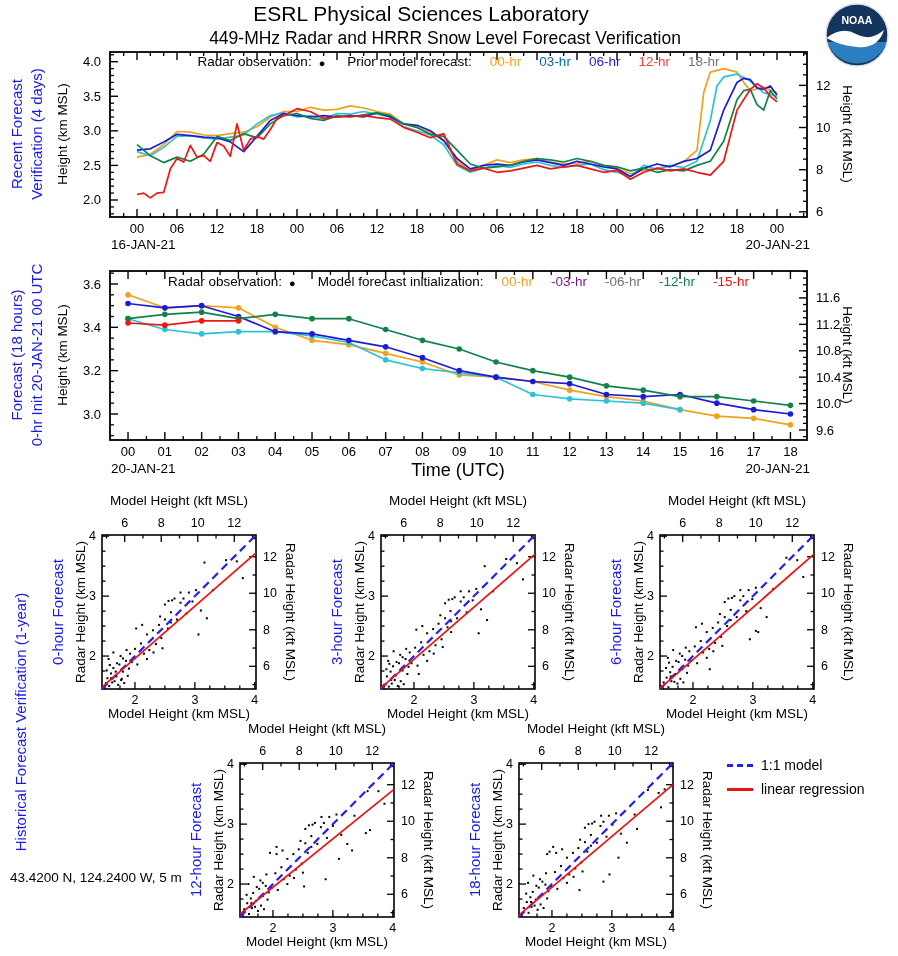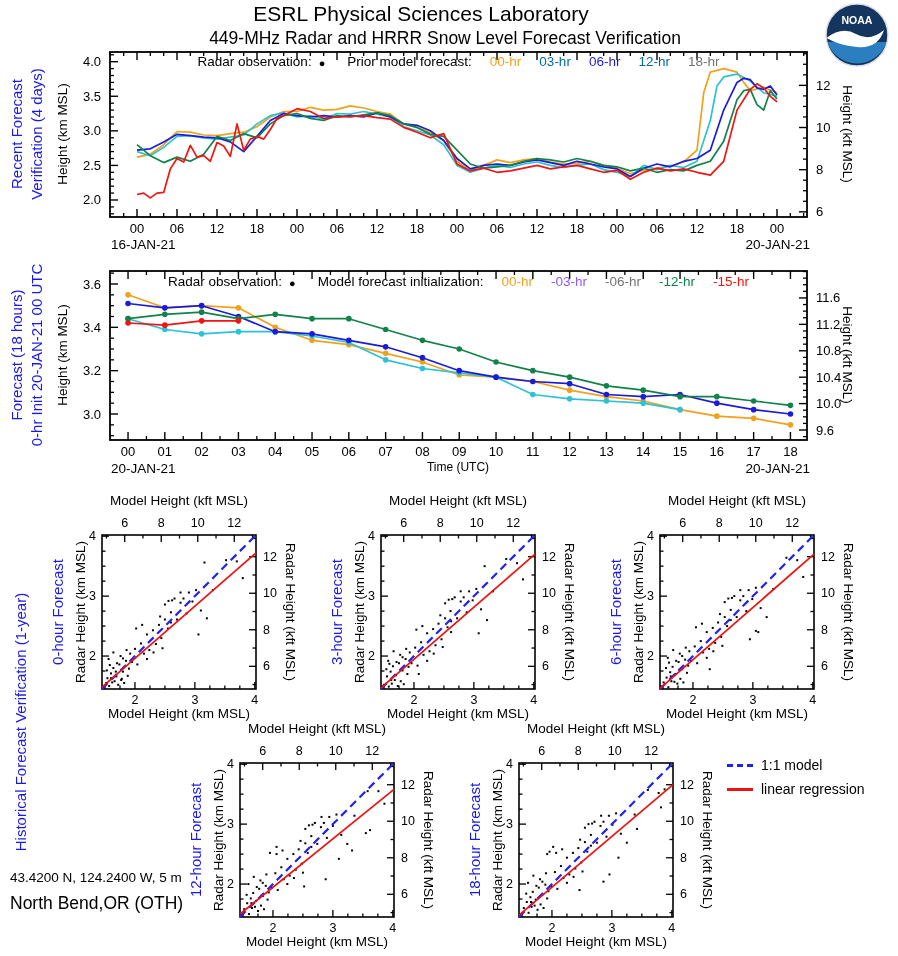--- a/index.html
+++ b/index.html
@@ -9,21 +9,21 @@
   .lab{position:absolute;white-space:nowrap;}
   .c{transform:translate(-50%,-50%);}
   .cx{transform:translateX(-50%);}
   .rx{transform:translateX(-100%);}
   .rot{transform:translate(-50%,-50%) rotate(-90deg);}
   .rot90{transform:translate(-50%,-50%) rotate(90deg);}
   .blue{color:#1a1ae6;}
   .f21{font-size:21px;text-align:right;}
   .f17{font-size:17.5px;}
   .f15{font-size:15px;}
-  .f14{font-size:12px;}
+  .f14{font-size:18px;}
   .f13{font-size:13.5px;}
   .legend{position:absolute;display:flex;justify-content:center;align-items:flex-end;font-size:13.5px;}
   .legend .mark{font-size:11px;margin-left:7px;}
   .legend .model{margin-left:22px;}
   .litem{margin-left:18px;}
   .bleg{position:absolute;font-size:14px;}
   .bleg .row{display:flex;align-items:center;height:24px;}
   .samp{display:inline-block;width:26px;height:0;margin-right:8px;}
   .samp.dash{border-top:3px dashed #2222EE;}
   .samp.solid{border-top:3px solid #EE1111;}
@@ -1109,56 +1109,55 @@
 
   <div class="lab rot blue f15" style="left:16px;top:134px;">Recent Forecast</div>
   <div class="lab rot blue f15" style="left:36px;top:134px;">Verification (4 days)</div>
   <div class="lab rot f13" style="left:62px;top:134px;">Height (km MSL)</div>
   <div class="lab rot90 f13" style="left:847px;top:134px;">Height (kft MSL)</div>
 
   <div class="legend" id="legend-recent" style="left:110px;top:54px;width:697px;">
     <span>Radar observation:</span>
     <span class="mark">●</span>
     <span class="model">Prior model forecast:</span>
-    <span id="legend-recent-items"><span class="litem" style="color: rgb(242, 161, 28);">00-hr</span><span class="litem" style="color: #0369a1;">03-hr</span><span class="litem" style="color: rgb(28, 28, 216);">06-hr</span><span class="litem" style="color: #0369a1;">12-hr</span><span class="litem" style="color: #737373;">18-hr</span></span>
+    <span id="legend-recent-items"><span class="litem" style="color: rgb(242, 161, 28);">00-hr</span><span class="litem" style="color: #0369a1;">03-hr</span><span class="litem" style="color: rgb(28, 28, 216);">06-hr</span><span class="litem" style="color: #ef4444;">12-hr</span><span class="litem" style="color: #737373;">18-hr</span></span>
   </div>
 
   <div class="lab f13" style="left:111px;top:237px;">16-JAN-21</div>
   <div class="lab rx f13" style="left:810px;top:237px;">20-JAN-21</div>
 
   <div class="lab rot blue f15" style="left:16px;top:355px;">Forecast (18 hours)</div>
   <div class="lab rot blue f15" style="left:36px;top:355px;">0-hr Init 20-JAN-21 00 UTC</div>
   <div class="lab rot f13" style="left:62px;top:355px;">Height (km MSL)</div>
   <div class="lab rot90 f13" style="left:847px;top:355px;">Height (kft MSL)</div>
 
   <div class="legend" id="legend-forecast" style="left:110px;top:274px;width:697px;">
     <span>Radar observation:</span>
     <span class="mark">●</span>
     <span class="model">Model forecast initialization:</span>
-    <span id="legend-forecast-items"><span class="litem" style="color: rgb(242, 161, 28);">00-hr</span><span class="litem" style="color: #8b5cf6;">-03-hr</span><span class="litem" style="color: #737373;">-06-hr</span><span class="litem" style="color: rgb(18, 130, 74);">-12-hr</span><span class="litem" style="color: rgb(239, 21, 18);">-15-hr</span></span>
+    <span id="legend-forecast-items"><span class="litem" style="color: rgb(242, 161, 28);">00-hr</span><span class="litem" style="color: #701a75;">-03-hr</span><span class="litem" style="color: #737373;">-06-hr</span><span class="litem" style="color: rgb(18, 130, 74);">-12-hr</span><span class="litem" style="color: rgb(239, 21, 18);">-15-hr</span></span>
   </div>
 
   <div class="lab f13" style="left:111px;top:461px;">20-JAN-21</div>
   <div class="lab cx f14" style="left:458px;top:460px;">Time (UTC)</div>
   <div class="lab rx f13" style="left:810px;top:461px;">20-JAN-21</div>
 
   <div class="lab rot blue f15" style="left:20px;top:722px;">Historical Forecast Verification (1-year)</div>
 
   <div class="bleg" style="left:727px;top:753px;">
     <div class="row">
       <span class="samp dash"></span>
       <span>1:1 model</span>
     </div>
     <div class="row">
       <span class="samp solid"></span>
       <span>linear regression</span>
     </div>
   </div>
 
-  <div class="lab f17" style="left:10px;top:893px;">North Bend,OR (OTH)</div>
   <div class="lab f13" style="left:10px;top:870px;">43.4200 N, 124.2400 W, 5 m</div>
 
 <div class="lab rot blue f15" style="left: 57px; top: 612px;">0-hour Forecast</div>
     <div class="lab rot f13" style="left: 80px; top: 612px;">Radar Height (km MSL)</div>
     <div class="lab rot90 f13" style="left: 290px; top: 612px;">Radar Height (kft MSL)</div>
     <div class="lab c f13" style="left: 179px; top: 500px;">Model Height (kft MSL)</div>
     <div class="lab c f13" style="left: 179px; top: 713px;">Model Height (km MSL)</div>
     <div class="lab rot blue f15" style="left: 336px; top: 612px;">3-hour Forecast</div>
     <div class="lab rot f13" style="left: 359px; top: 612px;">Radar Height (km MSL)</div>
     <div class="lab rot90 f13" style="left: 569px; top: 612px;">Radar Height (kft MSL)</div>

